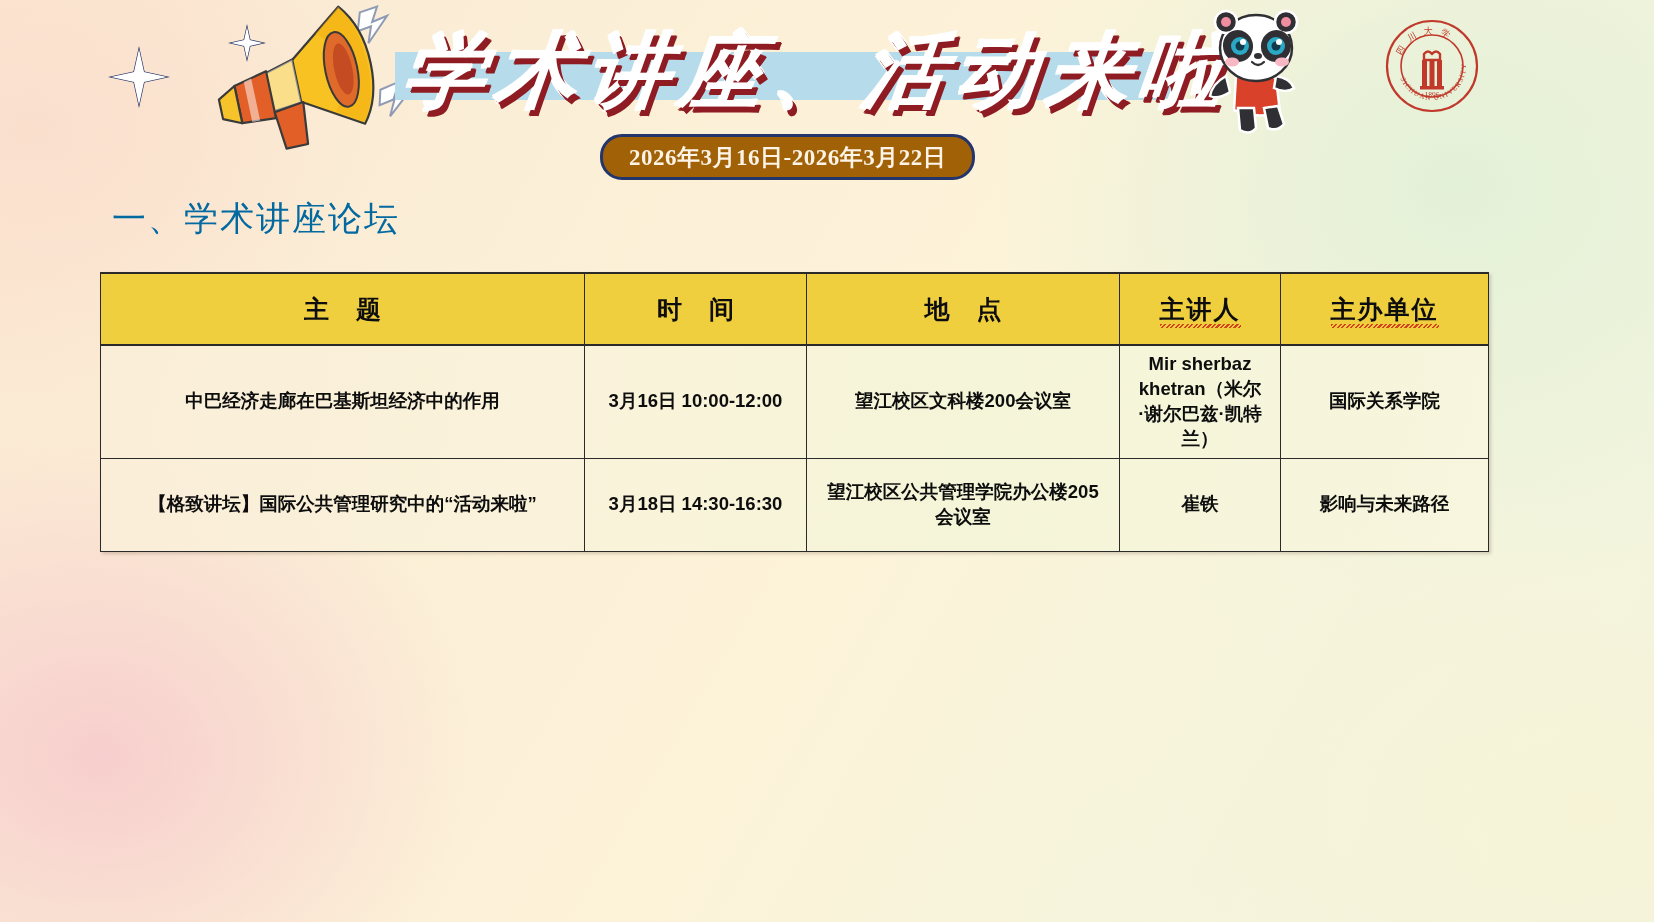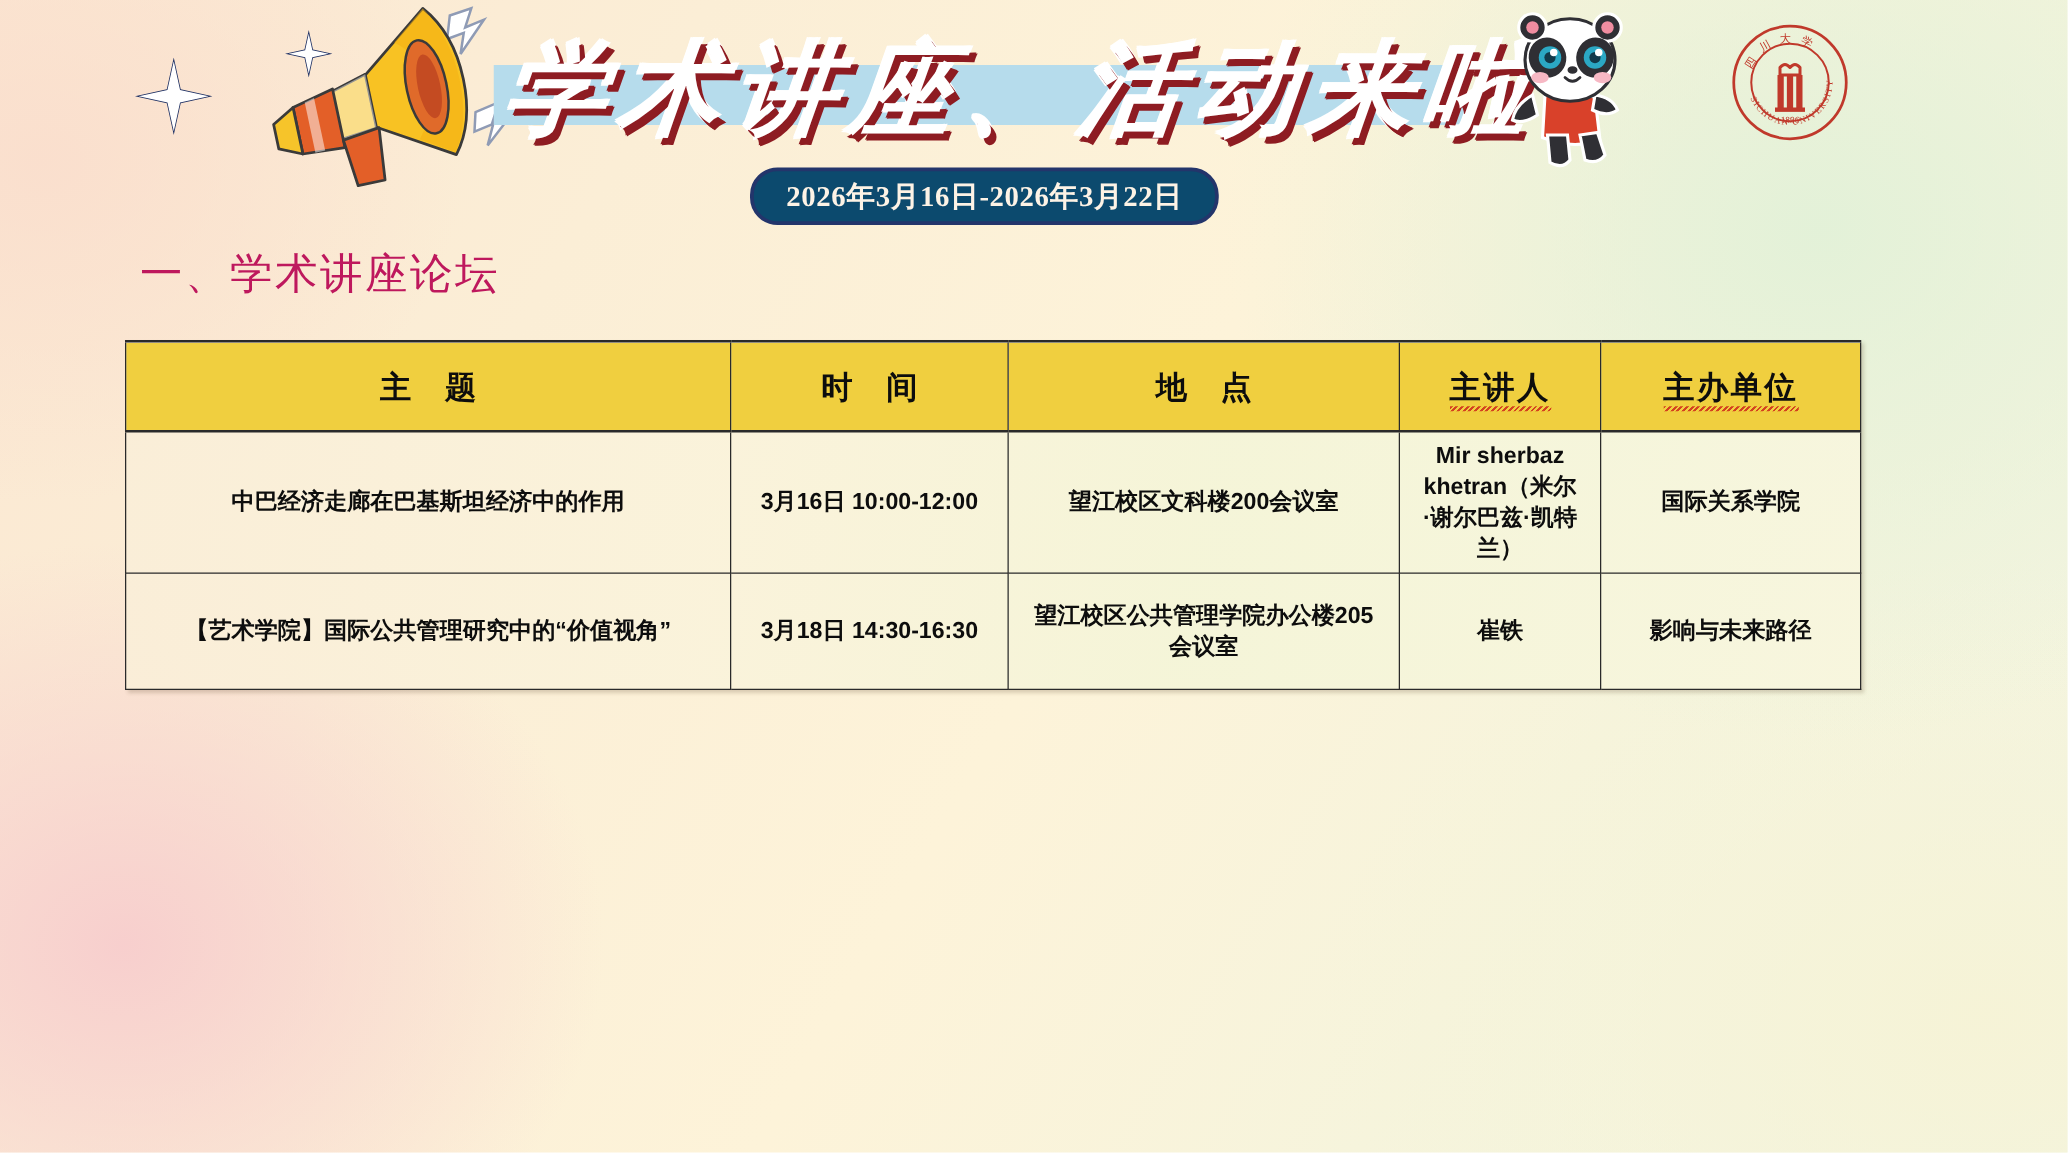--- a/index.html
+++ b/index.html
@@ -65,21 +65,21 @@
 
   
   .date-pill {
     position: absolute;
     left: 600px; top: 134px;
     height: 40px;
     padding: 0 26px;
     display: flex;
     align-items: center;
     justify-content: center;
-    background: #0c4a6e;
+    background: #a16207;
     border: 3px solid #23356b;
     border-radius: 22px;
     color: #fdf3e6;
     font-family: "Liberation Serif", "DejaVu Serif", serif;
     font-size: 23px;
     font-weight: 600;
     letter-spacing: 0.5px;
     white-space: nowrap;
   }
 
@@ -88,21 +88,21 @@
 
   
   .scu-logo { left: 1384px; top: 18px; width: 96px; height: 96px; }
 
   
   .section-heading {
     position: absolute;
     left: 112px; top: 196px;
     font-size: 34px;
     font-weight: 400;
-    color: #be185d;
+    color: #0369a1;
     letter-spacing: 2px;
     font-family: "Liberation Sans", "DejaVu Sans", sans-serif;
     white-space: nowrap;
   }
 
   
   .sched-table {
     position: absolute;
     left: 100px; top: 272px;
     width: 1388px;
@@ -305,21 +305,21 @@
       </thead>
       <tbody>
         <tr>
           <td>中巴经济走廊在巴基斯坦经济中的作用</td>
           <td>3月16日 10:00-12:00</td>
           <td>望江校区文科楼200会议室</td>
           <td class="cell-en">Mir sherbaz khetran（米尔·谢尔巴兹·凯特兰）</td>
           <td>国际关系学院</td>
         </tr>
         <tr>
-          <td>【艺术学院】国际公共管理研究中的“价值视角”</td>
+          <td>【格致讲坛】国际公共管理研究中的“活动来啦”</td>
           <td>3月18日 14:30-16:30</td>
           <td>望江校区公共管理学院办公楼205会议室</td>
           <td>崔铁</td>
           <td>影响与未来路径</td>
         </tr>
       </tbody>
     </table>
   </div>
 
 </div>

